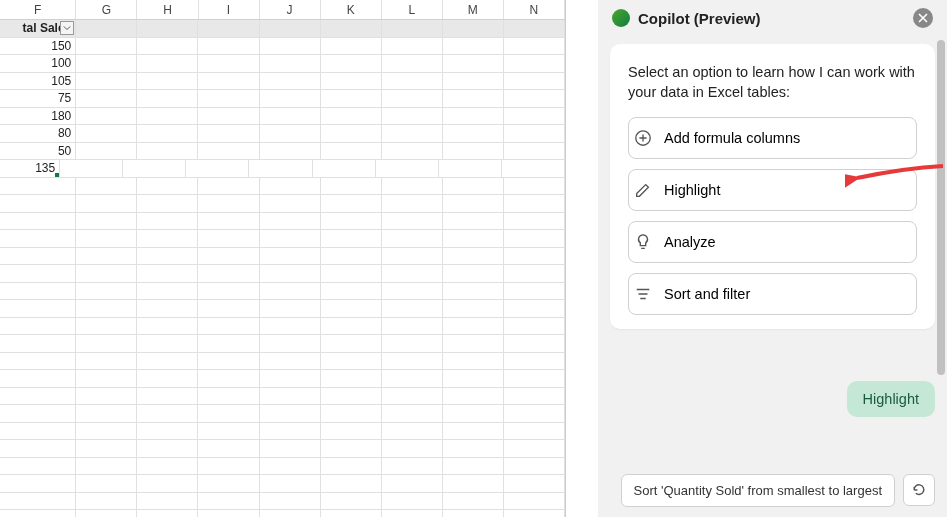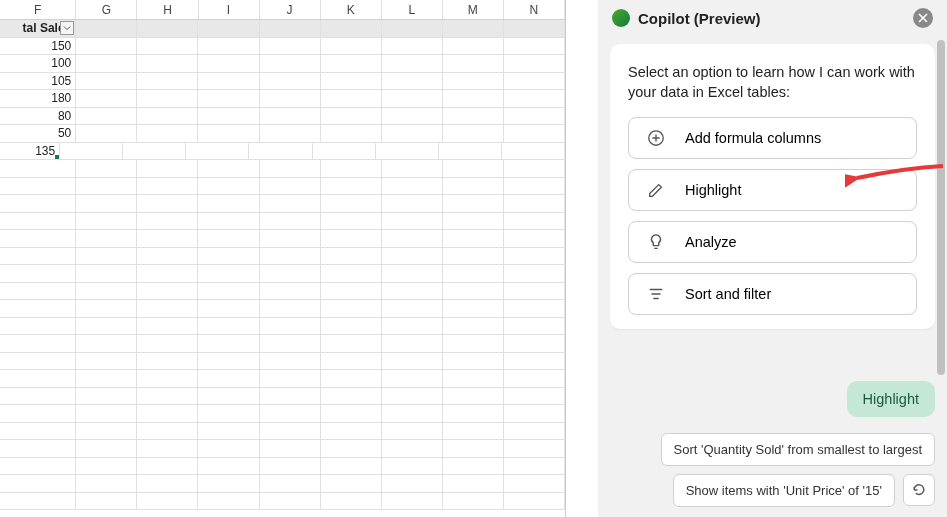--- a/index.html
+++ b/index.html
@@ -18,21 +18,21 @@
   
   .panel { width: 349px; background: #f1f1f1; display: flex; flex-direction: column; position: relative; margin-left: 32px; }
   .panel-hdr { display: flex; align-items: center; padding: 8px 14px 10px 14px; font-weight: 600; font-size: 15px; }
   .copilot-logo { width: 18px; height: 18px; margin-right: 8px; border-radius: 50%; background: linear-gradient(135deg, #4ba82e, #107c41); position: relative; }
   .close-btn { width: 20px; height: 20px; border-radius: 50%; background: #888; color: #fff; display: flex; align-items: center; justify-content: center; font-size: 12px; margin-left: auto; cursor: pointer; }
   .scrollbar { position: absolute; right: 2px; top: 40px; width: 8px; height: 335px; background: #c0c0c0; border-radius: 4px; }
   
   .panel-body { flex: 1; padding: 0 12px; overflow: hidden; position: relative; }
   .card { background: #fff; border-radius: 10px; padding: 18px 18px 14px 18px; margin-top: 6px; box-shadow: 0 1px 2px rgba(0,0,0,0.05); }
   .card-text { font-size: 14.5px; line-height: 1.4; color: #222; margin-bottom: 14px; }
-  .option-btn { display: flex; align-items: center; gap: 20px; width: 100%; padding: 11px 18px; margin-bottom: 10px; background: #fff; border: 1px solid #d0d0d0; border-radius: 8px; font-size: 14.5px; text-align: left; cursor: pointer; position: relative; }
+  .option-btn { display: flex; align-items: center; gap: 12px; width: 100%; padding: 11px 5px; margin-bottom: 10px; background: #fff; border: 1px solid #d0d0d0; border-radius: 8px; font-size: 14.5px; text-align: left; cursor: pointer; position: relative; }
   .option-btn:last-child { margin-bottom: 0; }
   .opt-icon { width: 18px; height: 18px; display: flex; align-items: center; justify-content: center; color: #555; }
   .opt-icon svg { width: 18px; height: 18px; stroke: #555; fill: none; stroke-width: 1.5; }
   
   .arrow { position: absolute; right: -10px; top: 118px; z-index: 10; }
   
   .user-bubble { background: #c5e8d6; color: #1a5b3e; padding: 10px 16px; border-radius: 10px; font-size: 14.5px; display: inline-block; float: right; margin-top: 52px; }
   .clearfix::after { content: ""; display: table; clear: both; }
   
   .panel-footer { padding: 10px 12px 10px 20px; display: flex; flex-wrap: wrap; gap: 8px; justify-content: flex-end; }
@@ -92,20 +92,31 @@
           <div class="cell"></div>
           <div class="cell"></div>
           <div class="cell"></div>
           <div class="cell"></div>
           <div class="cell"></div>
           <div class="cell"></div>
           <div class="cell"></div>
         </div>
       <div class="row">
           <div class="cell" style="width:80px">105</div>
+          <div class="cell"></div>
+          <div class="cell"></div>
+          <div class="cell"></div>
+          <div class="cell"></div>
+          <div class="cell"></div>
+          <div class="cell"></div>
+          <div class="cell"></div>
+          <div class="cell"></div>
+        </div>
+      <div class="row">
+          <div class="cell" style="width:80px">75</div>
           <div class="cell"></div>
           <div class="cell"></div>
           <div class="cell"></div>
           <div class="cell"></div>
           <div class="cell"></div>
           <div class="cell"></div>
           <div class="cell"></div>
           <div class="cell"></div>
         </div>
       <div class="row">
@@ -435,21 +446,20 @@
       </div>
 
       <div class="clearfix">
         <div class="user-bubble">Highlight</div>
       </div>
 
     </div>
 
     <div class="panel-footer">
       <button class="sugg">Sort 'Quantity Sold' from smallest to largest</button>
-      <button class="sugg">Show items with 'Unit Price' of '15'</button>
       <button class="refresh">
         <svg viewBox="0 0 20 20">
             <path d="M4 10 A6 6 0 1 1 6 14 M4 10 L4 6 M4 10 L8 10"></path>
           </svg>
       </button>
     </div>
   </div>
 </div>
 
 </body></html>

